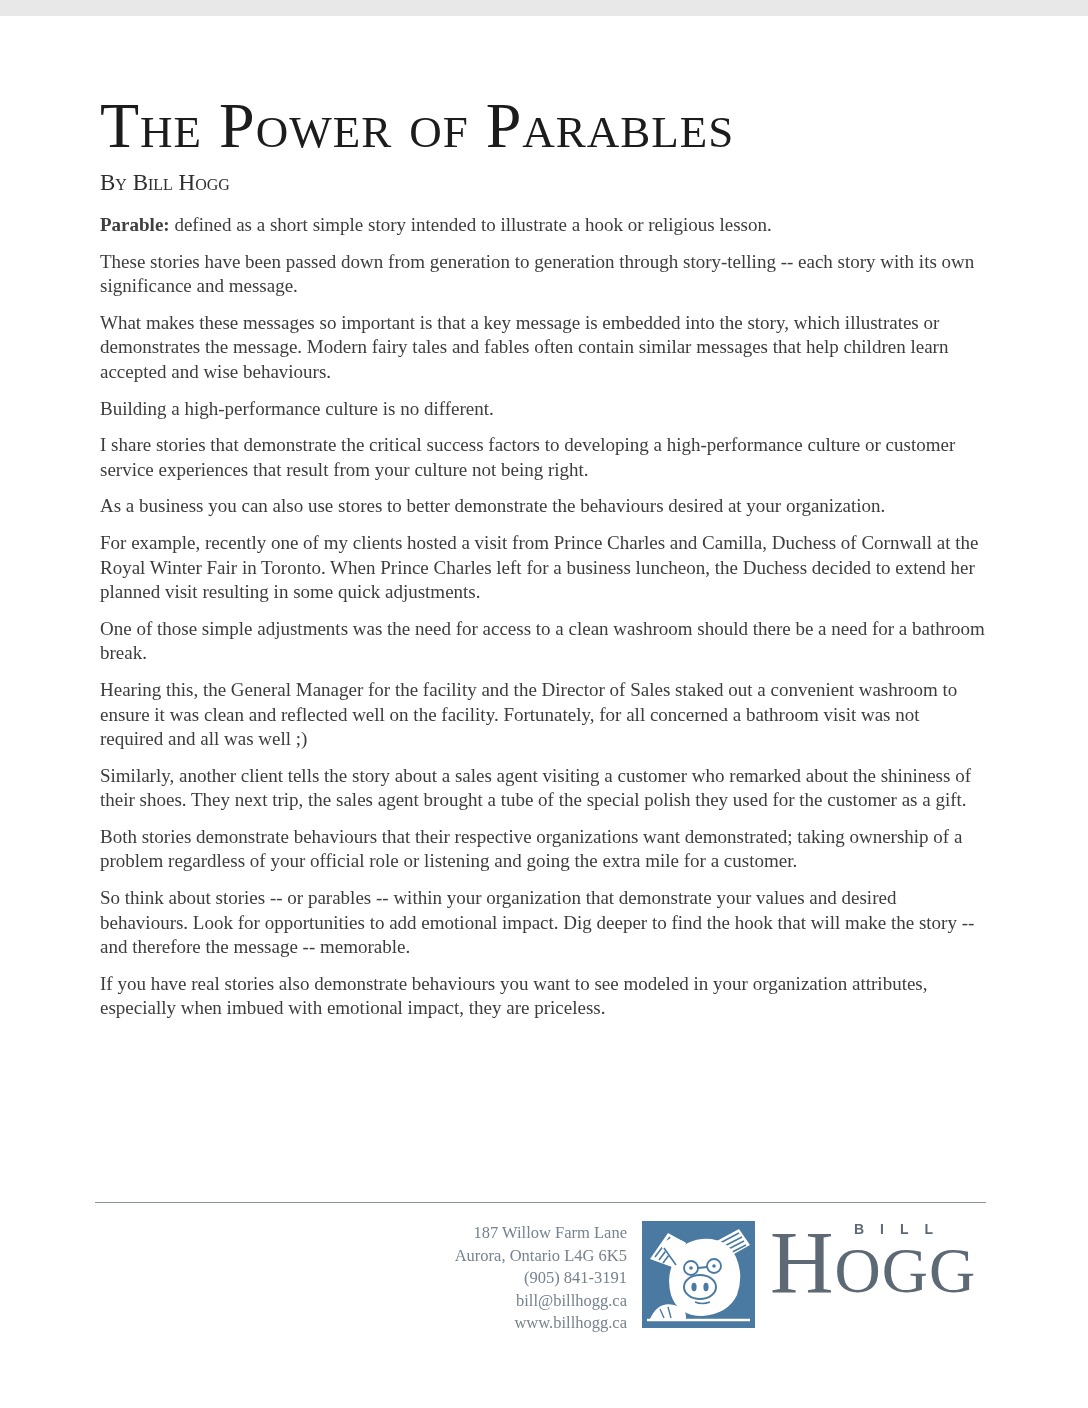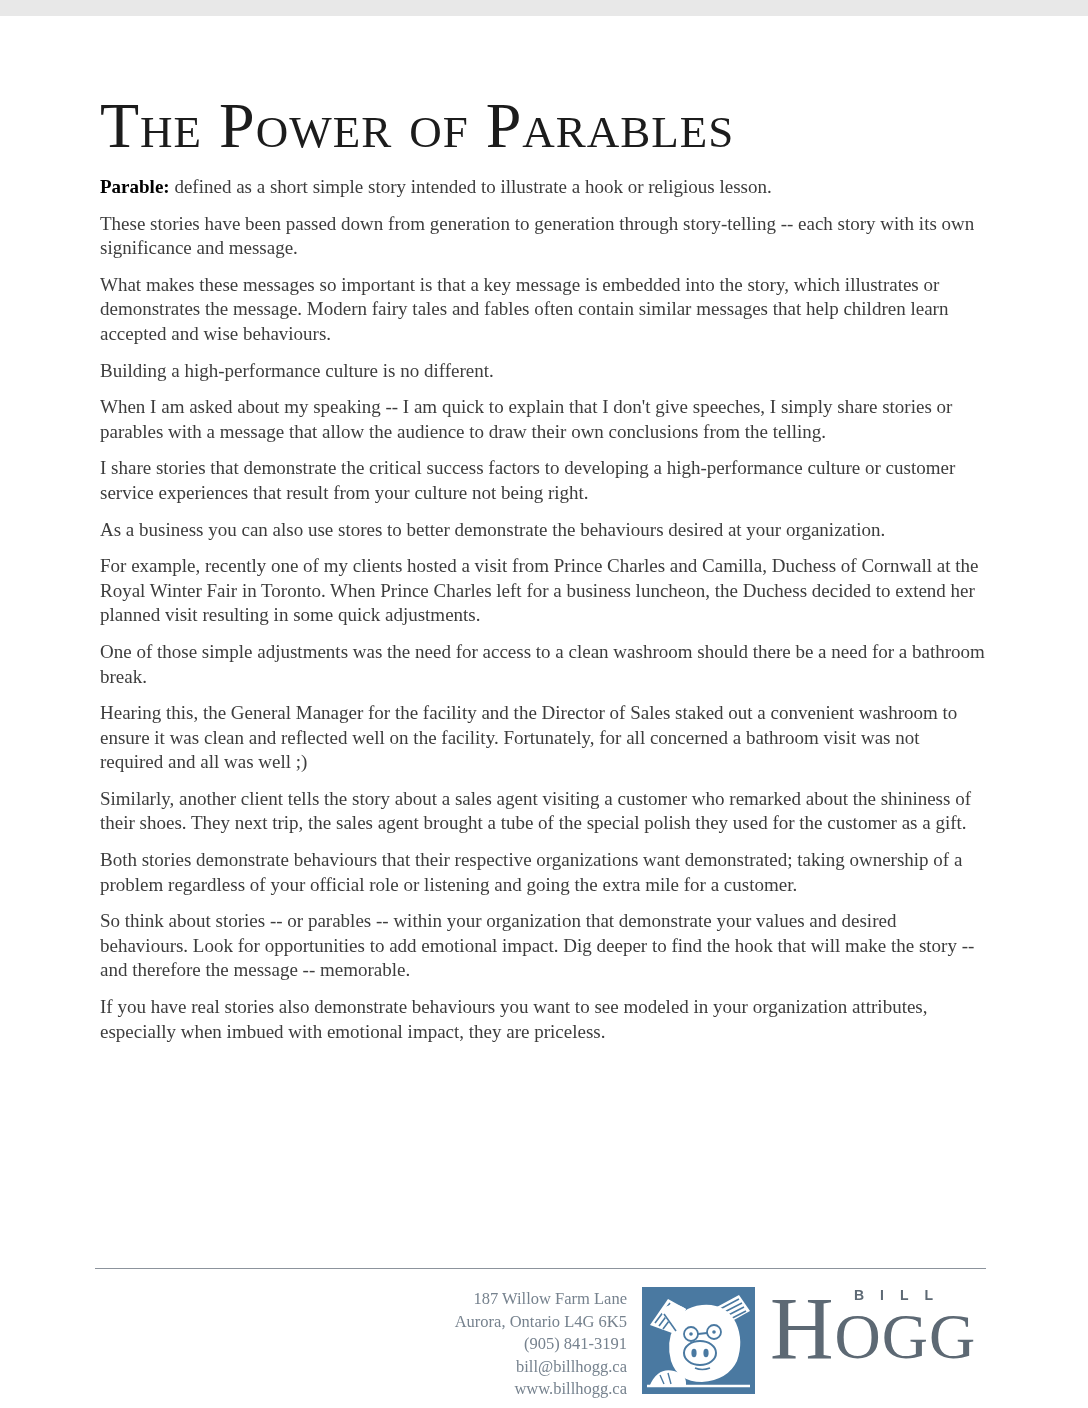--- a/index.html
+++ b/index.html
@@ -42,25 +42,25 @@
     font-variant: small-caps;
     color: #2d2d2d;
   }
   .article { margin-top: 17px; }
   .article p {
     margin: 0 0 12px 0;
     font-size: 19px;
     line-height: 24.6px;
     color: var(--body-text);
   }
-  .article p strong { color: #000000; }
+  .article p strong { color: #404040; }
   .footer {
     position: absolute;
     left: 95px;
-    top: 1252px;
+    top: 1186px;
     width: 891px;
   }
   .footer-rule {
     border: none;
     border-top: 1.6px solid var(--divider-gray);
     margin: 0;
   }
   .footer-row {
     display: flex;
     justify-content: flex-end;
@@ -114,27 +114,27 @@
     margin-top: 1px;
     white-space: nowrap;
   }
 </style>
 </head>
 <body>
 
 <div class="page">
   <div class="content">
     <h1 class="doc-title">The Power of Parables</h1>
+    <div class="byline">By Bill Hogg</div>
 
     <div class="article">
       <p><strong>Parable:</strong><span> defined as a short simple story intended to illustrate a hook or religious lesson.</span></p>
       <p>These stories have been passed down from generation to generation through story-telling -- each story with its own significance and message.</p>
       <p>What makes these messages so important is that a key message is embedded into the story, which illustrates or demonstrates the message. Modern fairy tales and fables often contain similar messages that help children learn accepted and wise behaviours.</p>
       <p>Building a high-performance culture is no different.</p>
-      <p>When I am asked about my speaking -- I am quick to explain that I don't give speeches, I simply share stories or parables with a message that allow the audience to draw their own conclusions from the telling.</p>
       <p>I share stories that demonstrate the critical success factors to developing a high-performance culture or customer service experiences that result from your culture not being right.</p>
       <p>As a business you can also use stores to better demonstrate the behaviours desired at your organization.</p>
       <p>For example, recently one of my clients hosted a visit from Prince Charles and Camilla, Duchess of Cornwall at the Royal Winter Fair in Toronto. When Prince Charles left for a business luncheon, the Duchess decided to extend her planned visit resulting in some quick adjustments.</p>
       <p>One of those simple adjustments was the need for access to a clean washroom should there be a need for a bathroom break.</p>
       <p>Hearing this, the General Manager for the facility and the Director of Sales staked out a convenient washroom to ensure it was clean and reflected well on the facility. Fortunately, for all concerned a bathroom visit was not required and all was well ;)</p>
       <p>Similarly, another client tells the story about a sales agent visiting a customer who remarked about the shininess of their shoes. They next trip, the sales agent brought a tube of the special polish they used for the customer as a gift.</p>
       <p>Both stories demonstrate behaviours that their respective organizations want demonstrated; taking ownership of a problem regardless of your official role or listening and going the extra mile for a customer.</p>
       <p>So think about stories -- or parables -- within your organization that demonstrate your values and desired behaviours. Look for opportunities to add emotional impact. Dig deeper to find the hook that will make the story -- and therefore the message -- memorable.</p>
       <p>If you have real stories also demonstrate behaviours you want to see modeled in your organization attributes, especially when imbued with emotional impact, they are priceless.</p>
     </div>

